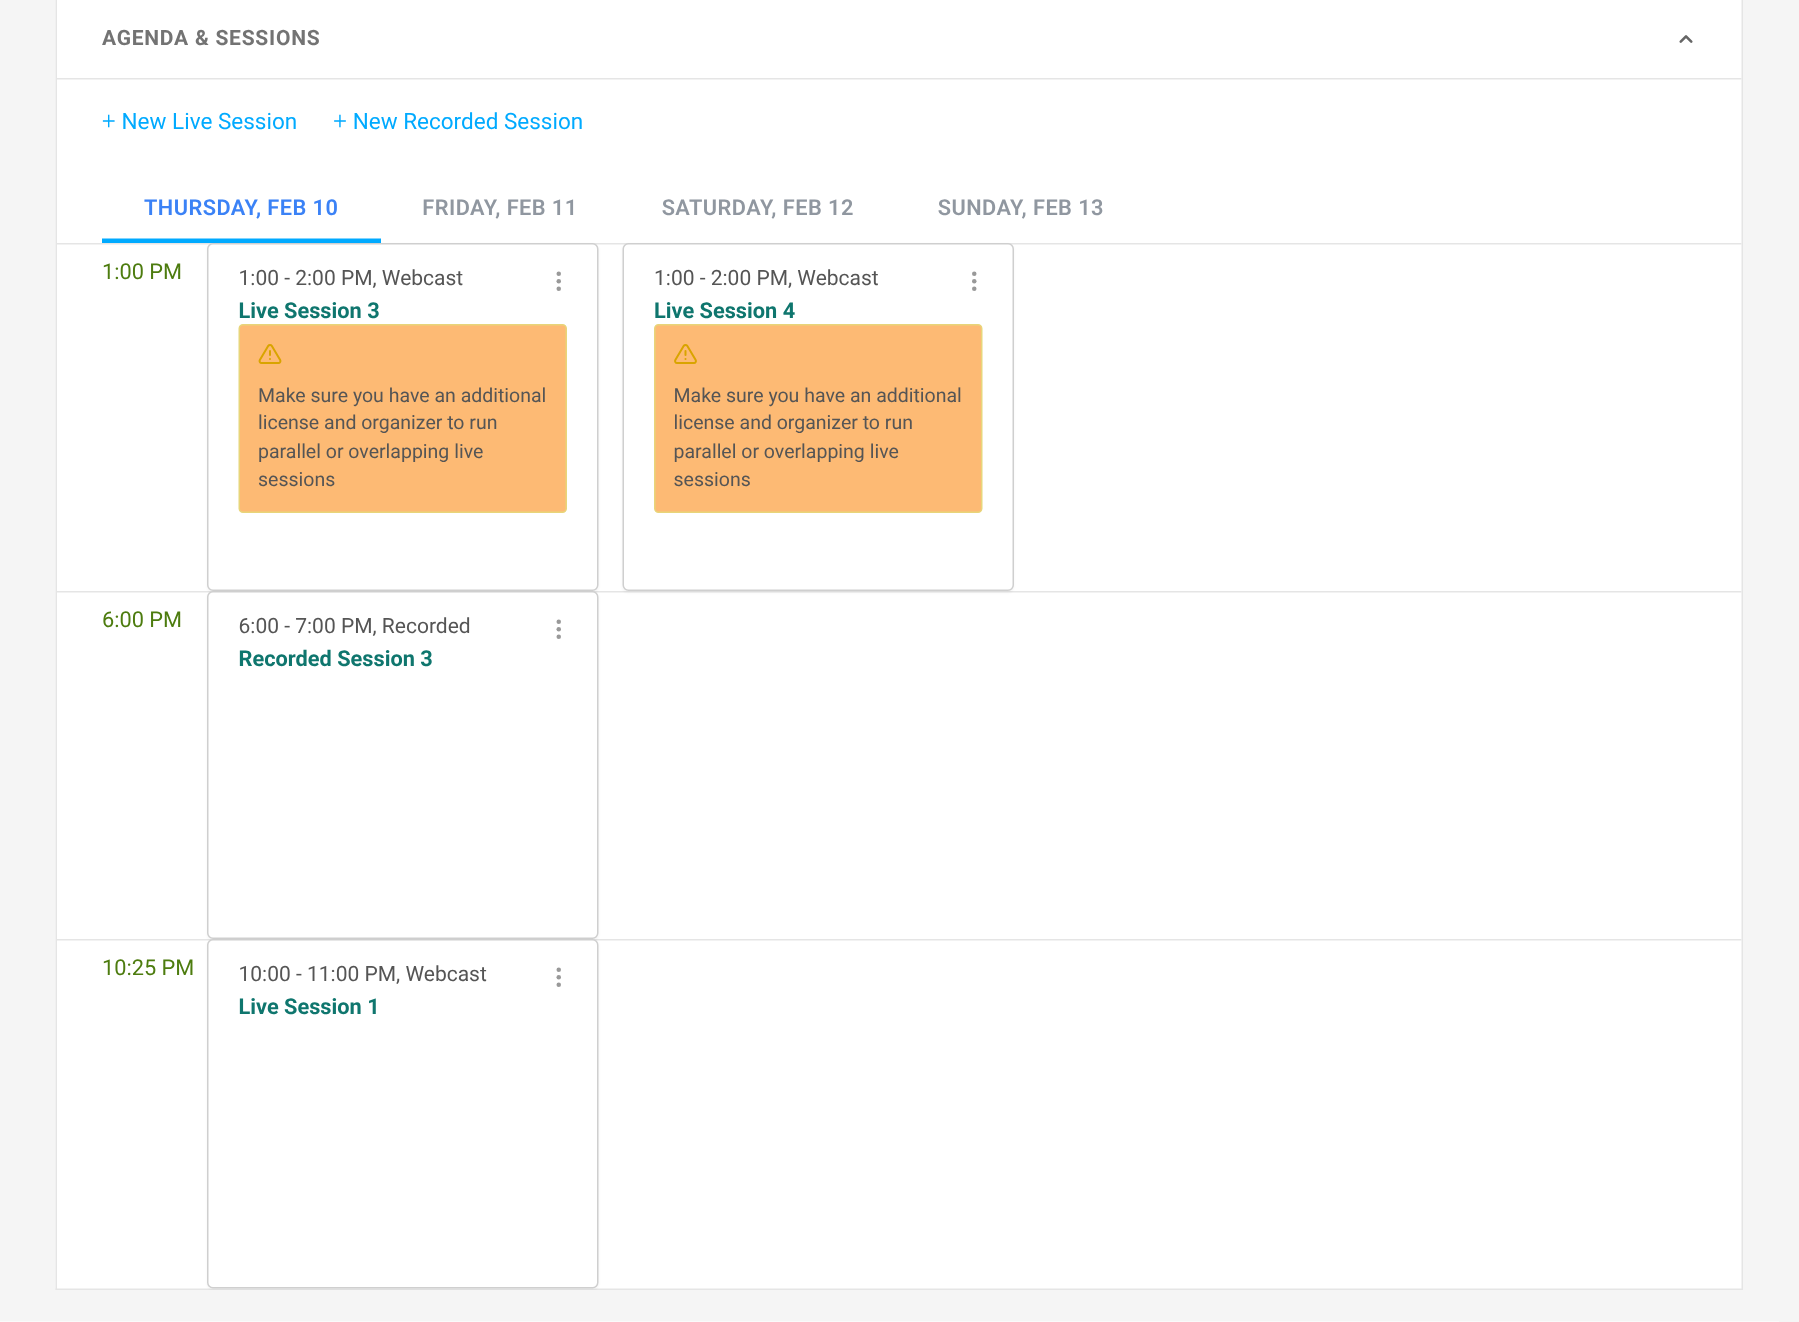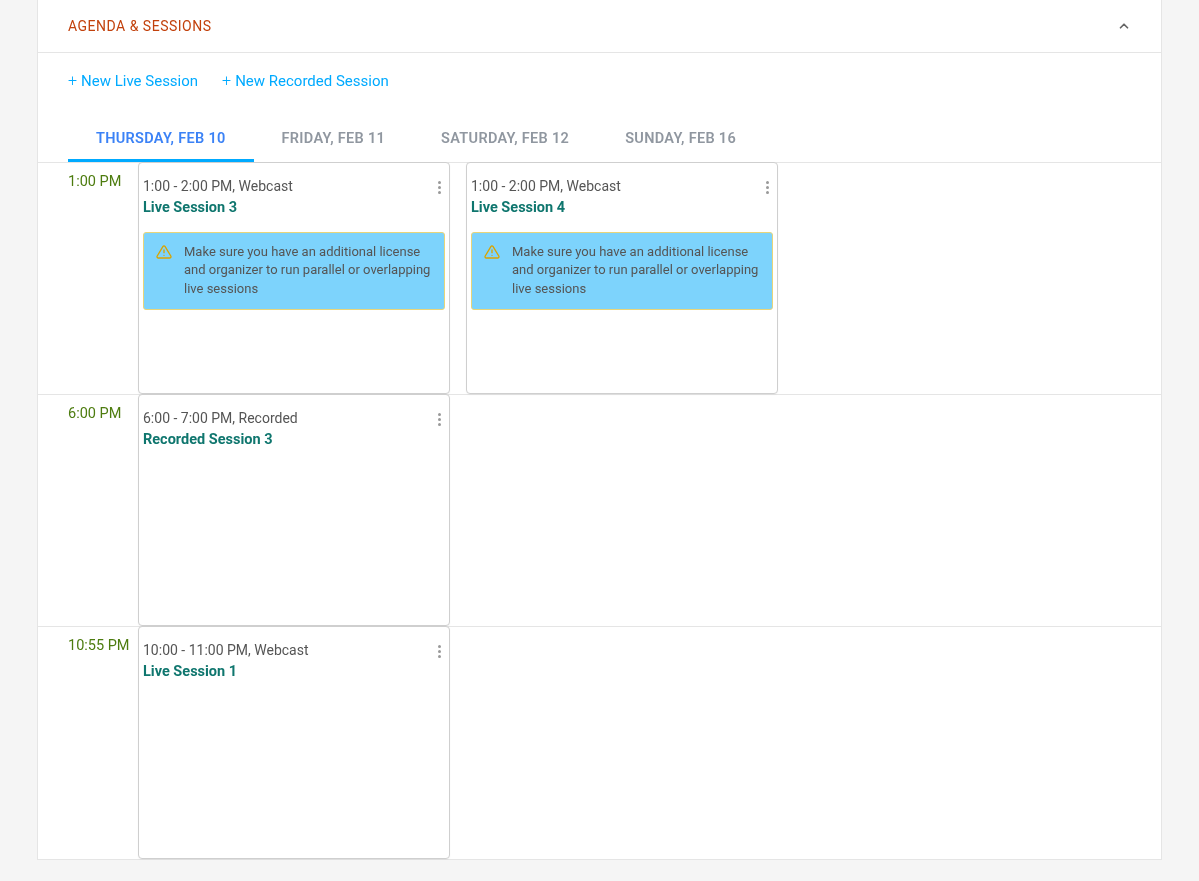--- a/index.html
+++ b/index.html
@@ -22,23 +22,23 @@
     .panel-header {
       display: flex;
       justify-content: space-between;
       align-items: center;
       padding: 18px 30px;
       border-bottom: 1px solid #e5e5e5;
       cursor: pointer;
     }
     .panel-title {
       font-size: 14px;
-      font-weight: 400;
+      font-weight: 700;
       letter-spacing: 0.5px;
-      color: #c2410c;
+      color: #737373;
     }
     .chevron-icon {
       width: 14px;
       height: 14px;
       color: #666;
     }
     .actions-bar {
       display: flex;
       gap: 24px;
       padding: 18px 30px 10px 30px;
@@ -93,24 +93,24 @@
       font-size: 14.5px;
       color: #4d7c0f;
     }
     .sessions-container {
       flex: 1;
       display: flex;
       gap: 16px;
       padding: 0 16px 0 0;
     }
     .session-card {
-      width: 312px;
+      width: 261px;
       border: 1px solid #cfcfcf;
       border-radius: 4px;
-      padding: 14px 4px;
+      padding: 14px 20px;
       background: #fff;
       position: relative;
       box-shadow: 0 1px 2px rgba(0,0,0,0.04);
       margin-top: -1px;
     }
     .session-card-header {
       display: flex;
       justify-content: space-between;
       align-items: flex-start;
     }
@@ -135,28 +135,28 @@
       align-items: center;
     }
     .kebab span {
       width: 3px;
       height: 3px;
       background: #999;
       border-radius: 50%;
       display: block;
     }
     .warning-box {
-      margin-top: 16px;
-      background: #7dd3fc;
+      background: #fdba74;
       border: 1px solid #e8d57a;
       border-radius: 3px;
       padding: 10px 12px;
       display: flex;
       gap: 12px;
       align-items: flex-start;
+      flex-direction: column;
     }
     .warning-icon {
       flex-shrink: 0;
       width: 16px;
       height: 16px;
       margin-top: 1px;
     }
     .warning-text {
       font-size: 13px;
       color: #555;
@@ -184,21 +184,21 @@
       <span class="plus">+</span>
       <span>New Recorded Session</span>
     </a>
   </div>
 
   <div class="tabs">
 
   <div class="tab active">THURSDAY, FEB 10</div>
       <div class="tab">FRIDAY, FEB 11</div>
       <div class="tab">SATURDAY, FEB 12</div>
-      <div class="tab">SUNDAY, FEB 16</div>
+      <div class="tab">SUNDAY, FEB 13</div>
     </div>
 
   <div class="schedule">
 
   <div class="time-row">
         <div class="time-label">1:00 PM</div>
         <div class="sessions-container">
           <div class="session-card">
             <div class="session-card-header">
               <div>
@@ -255,21 +255,21 @@
               <div class="kebab">
                 <span></span>
                 <span></span>
                 <span></span>
               </div>
             </div>
           </div>
         </div>
       </div>
       <div class="time-row">
-        <div class="time-label">10:55 PM</div>
+        <div class="time-label">10:25 PM</div>
         <div class="sessions-container">
           <div class="session-card">
             <div class="session-card-header">
               <div>
                 <div class="session-meta">10:00 - 11:00 PM, Webcast</div>
                 <div class="session-title">Live Session 1</div>
               </div>
               <div class="kebab">
                 <span></span>
                 <span></span>

